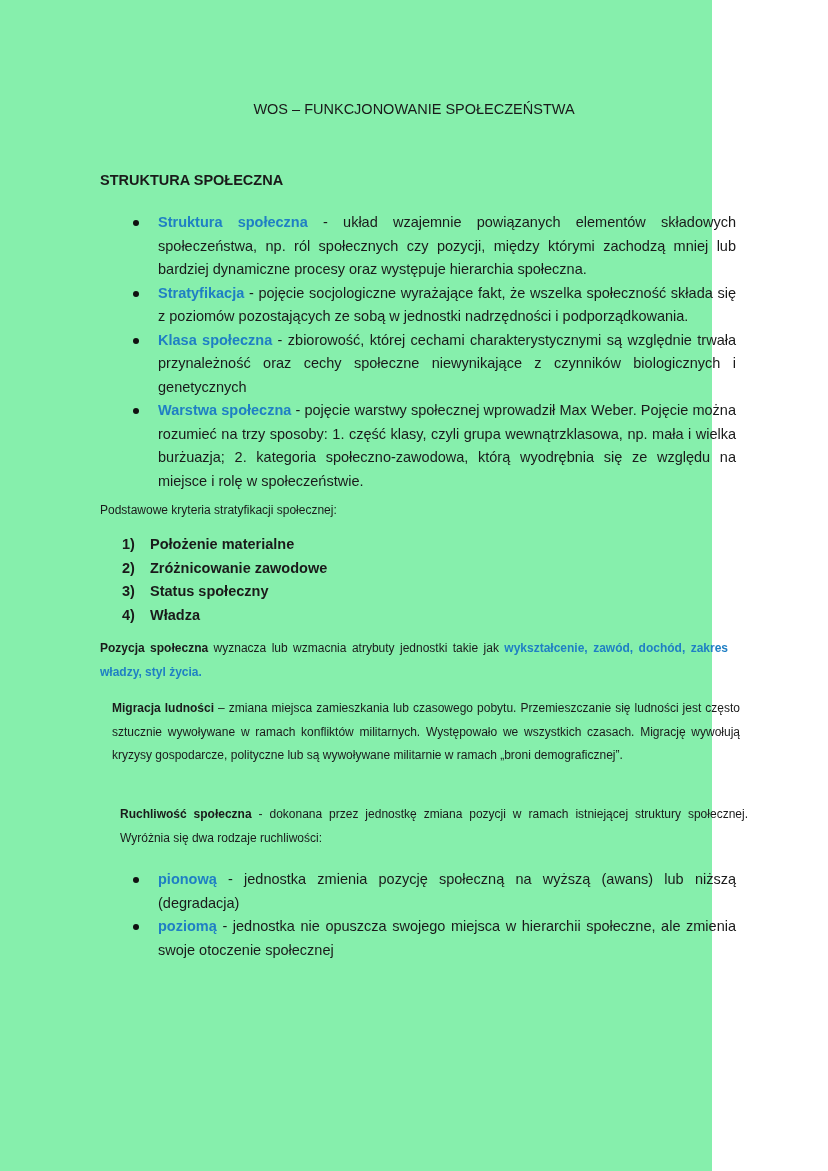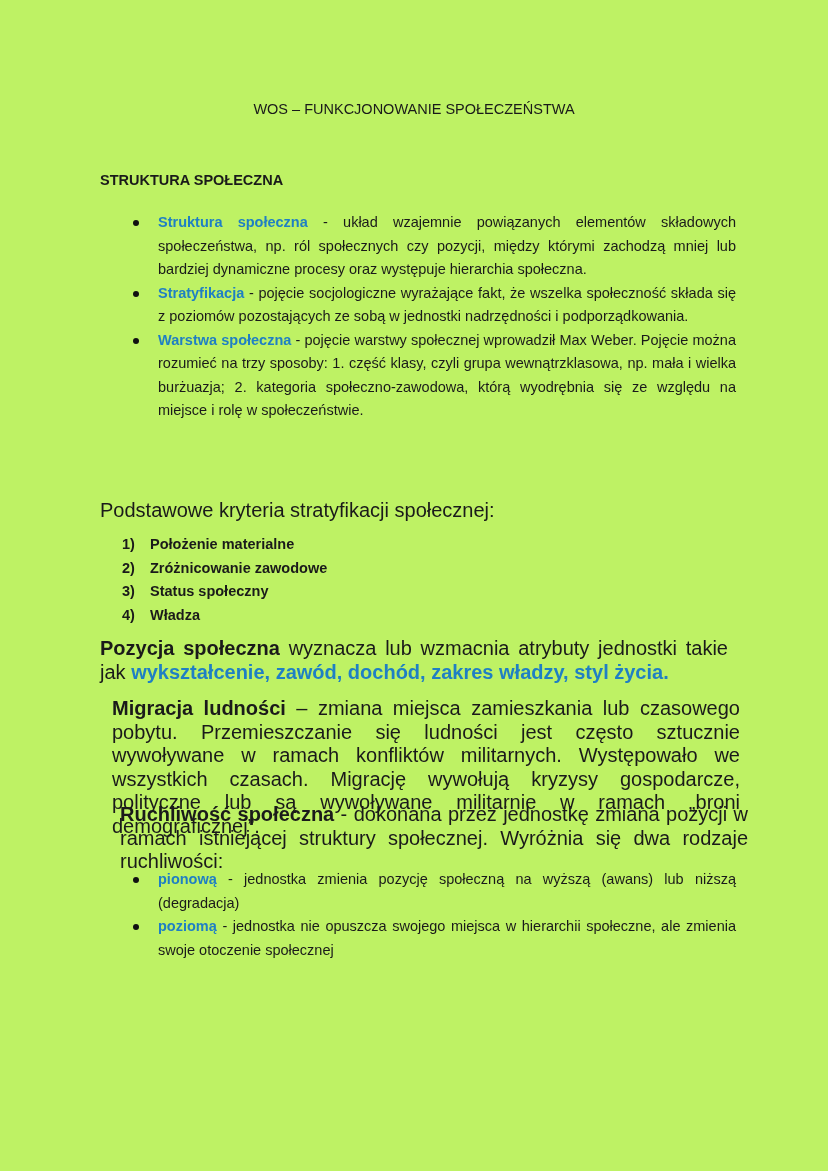--- a/index.html
+++ b/index.html
@@ -1,24 +1,24 @@
 <!DOCTYPE html>
 <html><head>
   <meta charset="utf-8">
   <style>
     html, body { margin: 0; padding: 0; background: #ffffff; }
     body { width: 828px; height: 1171px; position: relative; overflow: hidden;
            font-family: "Liberation Sans", "DejaVu Sans", sans-serif; color: #1a1a1a; }
-    .page { position: absolute; left: 0; top: 0; width: 828px; height: 1171px; background: #bef264; }
+    .page { position: absolute; left: 0; top: 0; width: 712px; height: 1171px; background: #86efac; }
     .doc-title { position: absolute; top: 101px; left: 0; width: 828px; text-align: center;
                  font-size: 14.5px; letter-spacing: 0; }
     .section-heading { position: absolute; top: 172px; left: 100px; font-size: 14.5px; font-weight: bold; }
     .blue { color: #1f7fc4; font-weight: bold; }
     .b { font-weight: bold; }
-    .block { position: absolute; left: 100px; width: 628px; font-size: 20px; line-height: 23.5px; text-align: justify; }
+    .block { position: absolute; left: 100px; width: 628px; font-size: 12px; line-height: 23.5px; text-align: justify; }
     ul.bullets { position: absolute; left: 100px; width: 628px; margin: 8px; padding: 0; list-style: none; font-size: 14.5px; line-height: 23.5px; }
     ul.bullets li { position: relative; padding-left: 50px; text-align: justify; }
     ul.bullets li .dot { position: absolute; left: 25px; top: 9px; width: 6px; height: 6px; border-radius: 50%; background: #111; }
     ol.crit { position: absolute; left: 100px; margin: 0; padding: 0; list-style: none; font-size: 14.5px; line-height: 23.5px; font-weight: bold; }
     ol.crit li { position: relative; padding-left: 50px; }
     ol.crit li .num { position: absolute; left: 22px; }
   </style>
 </head>
 <body>
 
@@ -29,20 +29,24 @@
   <div class="section-heading">STRUKTURA SPOŁECZNA</div>
 
   <ul class="bullets" style="top:203px;">
     <li>
       <span class="dot"></span>
       <span class="blue">Struktura społeczna</span><span> - układ wzajemnie powiązanych elementów składowych społeczeństwa, np. ról społecznych czy pozycji, między którymi zachodzą mniej lub bardziej dynamiczne procesy oraz występuje hierarchia społeczna.</span>
     </li>
     <li>
       <span class="dot"></span>
       <span class="blue">Stratyfikacja</span><span> - pojęcie socjologiczne wyrażające fakt, że wszelka społeczność składa się z poziomów pozostających ze sobą w jednostki nadrzędności i podporządkowania.</span>
+    </li>
+    <li>
+      <span class="dot"></span>
+      <span class="blue">Klasa społeczna</span><span> - zbiorowość, której cechami charakterystycznymi są względnie trwała przynależność oraz cechy społeczne niewynikające z czynników biologicznych i genetycznych</span>
     </li>
     <li>
       <span class="dot"></span>
       <span class="blue">Warstwa społeczna</span><span> - pojęcie warstwy społecznej wprowadził Max Weber. Pojęcie można rozumieć na trzy sposoby: 1. część klasy, czyli grupa wewnątrzklasowa, np. mała i wielka burżuazja; 2. kategoria społeczno-zawodowa, którą wyodrębnia się ze względu na miejsce i rolę w społeczeństwie.</span>
     </li>
   </ul>
 
   <div class="block" style="top:499px;">Podstawowe kryteria stratyfikacji społecznej:</div>
 
   <ol class="crit" style="top:533px;">

